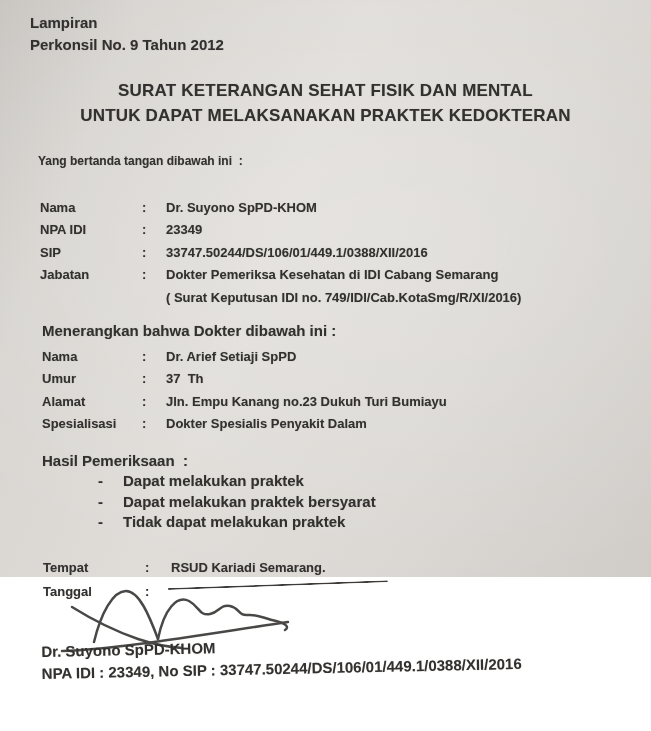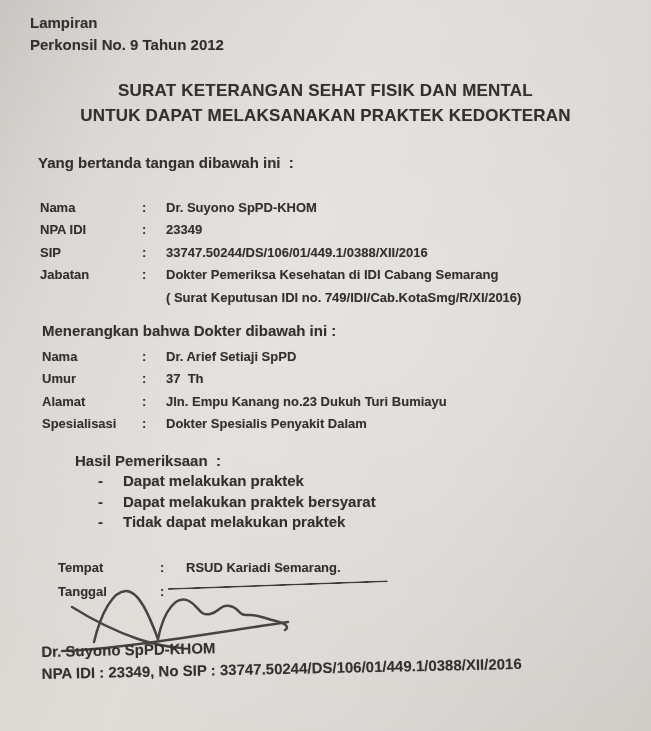--- a/index.html
+++ b/index.html
@@ -5,21 +5,21 @@
   html, body {
     margin: 0;
     padding: 0;
     width: 651px;
     height: 731px;
     overflow: hidden;
   }
   .paper {
     position: relative;
     width: 651px;
-    height: 731px;
+    height: 577px;
     font-family: "Liberation Sans", "DejaVu Sans", sans-serif;
     font-weight: 700;
     color: #32312f;
     background:
       radial-gradient(130% 95% at 58% 42%, rgba(255,255,255,0.20), rgba(255,255,255,0) 65%),
       linear-gradient(112deg, #c9c6c2 0%, #d8d5d1 16%, #e0ddd9 42%, #dbd8d4 68%, #d0cdc9 100%);
     text-shadow: 0 0 1px rgba(90,88,84,0.35);
   }
   .abs { position: absolute; }
   .pre { white-space: pre-wrap; }
@@ -28,40 +28,40 @@
     left: 30px; top: 12px;
     font-size: 15px; line-height: 22px;
   }
   .title-block {
     left: 0; top: 78px; width: 651px;
     box-sizing: border-box; 
     text-align: center;
     font-size: 17px; line-height: 25px;
     letter-spacing: 0.2px;
   }
-  .intro1 { left: 38px; top: 154px; font-size: 15px; }
+  .intro1 { left: 38px; top: 154px; font-size: 12px; }
   .intro2 { left: 42px; top: 322px; font-size: 15px; text-align: right; }
 
   .fieldset { font-size: 13px; }
   .fieldset .row { display: flex; align-items: baseline; }
   .row .lbl { width: 102px; flex: 0 0 auto; }
   .row .sep { width: 10px; flex: 0 0 auto; text-align: left; }
   .row .val { margin-left: 14px; }
 
   .block1 { left: 40px; top: 197px; line-height: 22.4px; }
   .block1 .note { margin-left: 126px; }
   .block2 { left: 42px; top: 346px; line-height: 22.4px; }
   .block2 .lbl { width: 100px; }
 
-  .results-heading { left: 42px; top: 452px; font-size: 15px; margin-left: 33px; }
+  .results-heading { left: 42px; top: 452px; font-size: 15px; }
   .results-list { left: 98px; top: 471px; font-size: 15px; line-height: 20.6px; }
   .results-list .bullet { display: flex; }
   .results-list .dash { width: 25px; flex: 0 0 auto; }
 
-  .closing { left: 58px; top: 556px; line-height: 24px; }
+  .closing { left: 43px; top: 556px; line-height: 24px; }
   .closing .lbl { width: 102px; }
   .closing .val { margin-left: 16px; }
 
   .tanggal-line {
     left: 168px; top: 588px; width: 220px; height: 0;
     border-top: 2.2px solid #3c3b39;
     transform: rotate(-2deg);
     transform-origin: left center;
     border-radius: 2px;
   }

